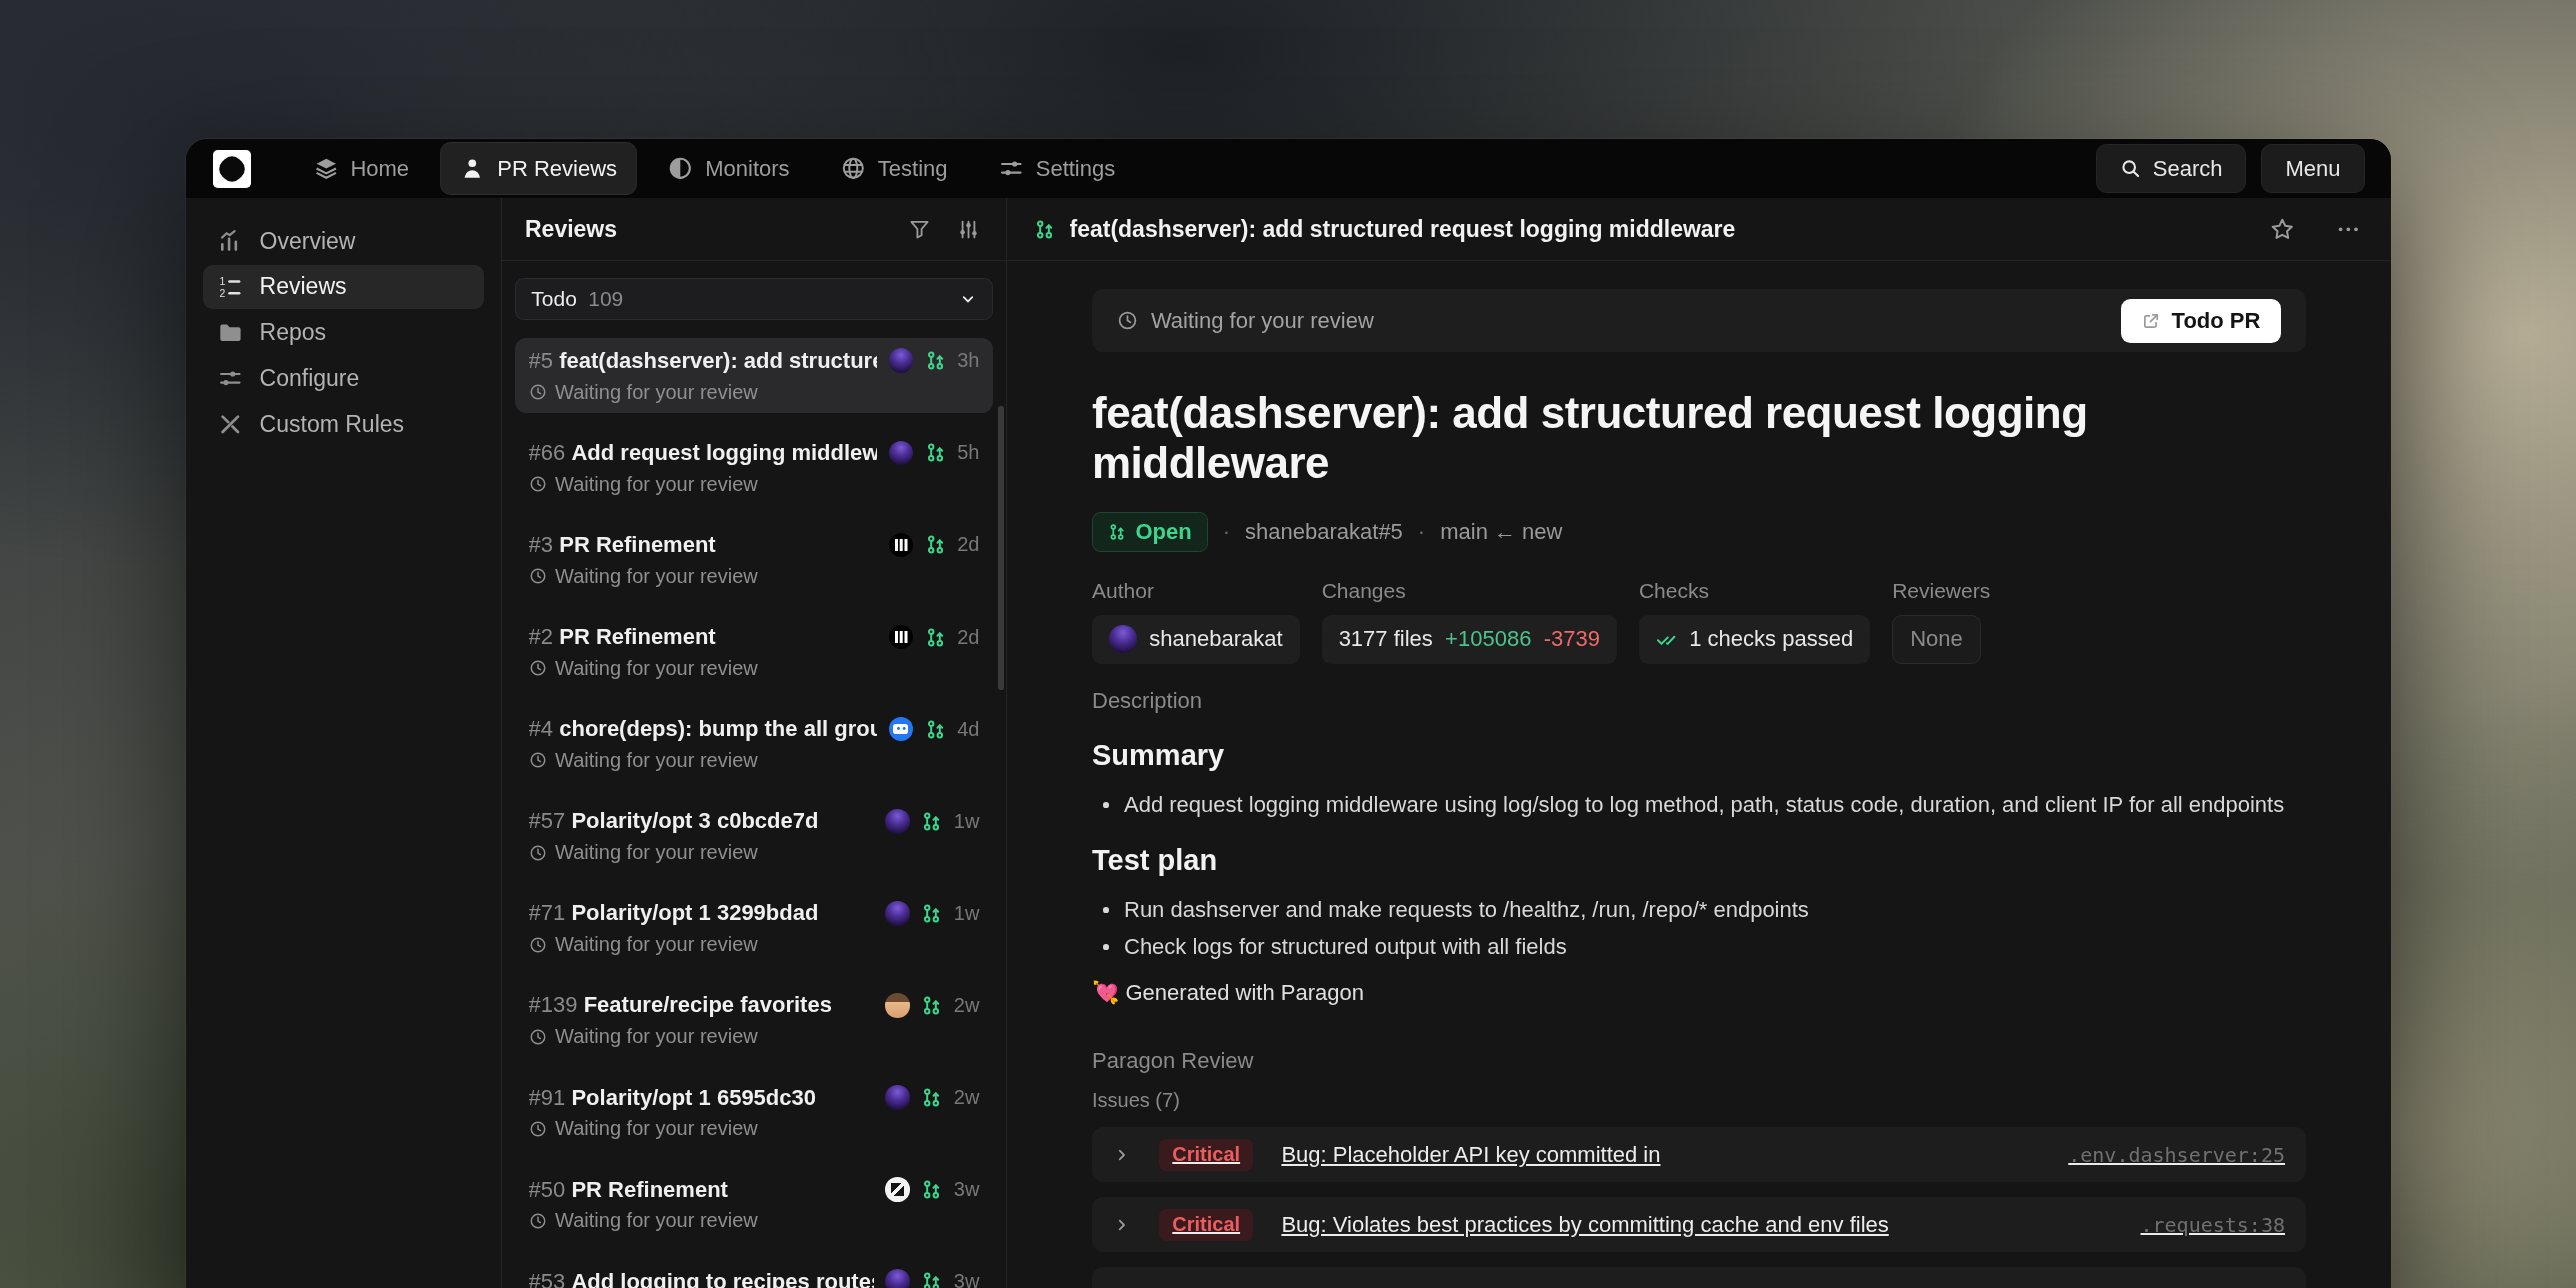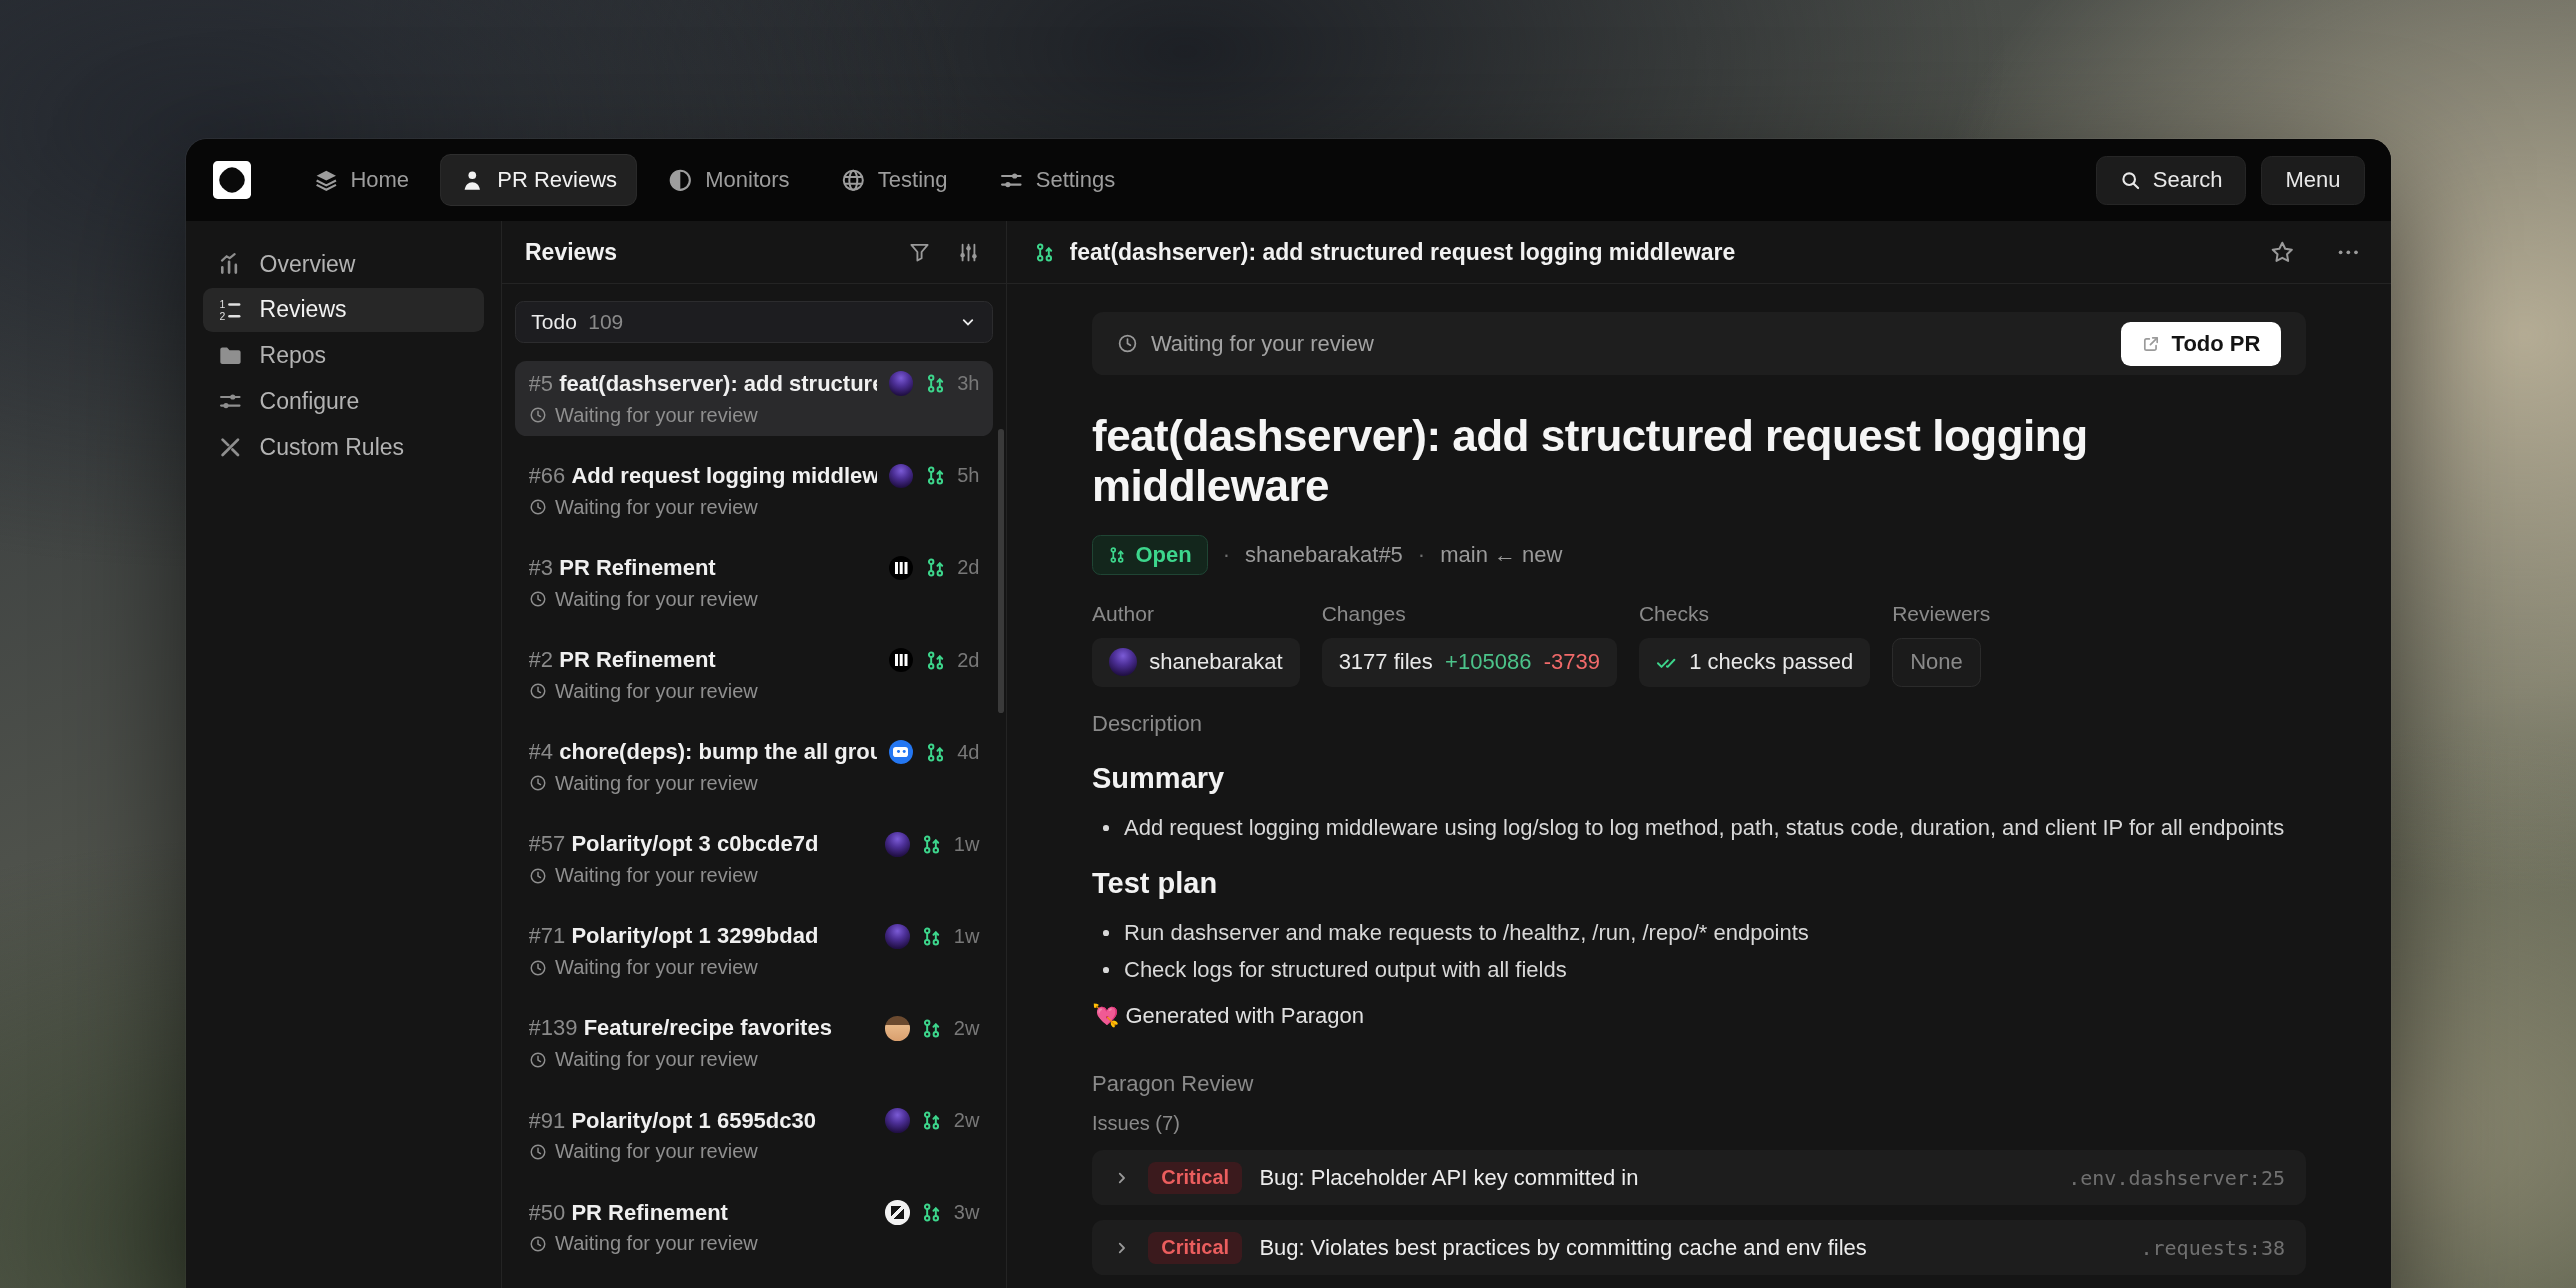--- a/index.html
+++ b/index.html
@@ -14,21 +14,21 @@
       radial-gradient(1089px 644px at 10% 96%, rgba(56,66,48,.95) 0%, rgba(56,66,48,0) 62%),
       linear-gradient(160deg,#2e3238 0%,#53564e 45%,#6e705f 72%,#49503f 100%);
   }
   .window{
     position:absolute; left:186px; top:139px; width:2205px; height:1190px;
     background:#151515; border-radius:21px; overflow:hidden;
     box-shadow:0 47px 133px rgba(0,0,0,.6), 0 0 0 0.9px rgba(255,255,255,.05);
     display:flex; flex-direction:column; color:#ececec;
   }
   
-  .navbar{ height:82px; flex:0 0 auto; background:#070707; display:flex; align-items:center; padding:0 26.5px; }
+  .navbar{ height:59px; flex:0 0 auto; background:#070707; display:flex; align-items:center; padding:0 26.5px; }
   .logo{ width:38px; height:38px; background:#fff; border-radius:4.7px; display:flex; align-items:center; justify-content:center; margin-right:44px; }
   .logo svg{ width:38px; height:38px; display:block; }
   .nav{ display:flex; align-items:center; gap:13.3px; }
   .nav-item{ display:flex; align-items:center; gap:12.3px; padding:12.3px 19px; border-radius:9.5px;
     background:transparent; border:none; color:#9d9d9d; font-size:22px; font-family:inherit; cursor:pointer; }
   .nav-item.active{ background:#212121; color:#f2f2f2; box-shadow:0 0 0 0.9px #2e2e2e; }
   .navbar .spacer{ flex:1; }
   .pill-btn{ display:flex; align-items:center; gap:11.4px; height:49px; padding:0 23px; border-radius:10.4px;
     background:#1c1c1c; border:0.9px solid #262626; color:#e8e8e8; font-size:22px; font-family:inherit; cursor:pointer; }
   .pill-btn + .pill-btn{ margin-left:15px; }
@@ -111,22 +111,22 @@
   .h2{ margin-top:24.6px; font-size:29px; font-weight:700; color:#f2f2f2; }
   .h2 + .bullets{ margin-top:19px; }
   .bullets{ list-style:none; }
   .bullets li{ position:relative; padding-left:32px; font-size:22px; color:#d8d8d8; line-height:28px; }
   .bullets li + li{ margin-top:9.5px; }
   .bullets li::before{ content:""; position:absolute; left:11.4px; top:11.4px; width:5.7px; height:5.7px; border-radius:50%; background:#d8d8d8; }
   .generated{ margin-top:19px; font-size:22px; color:#e0e0e0; }
   .review-label{ margin-top:42px; font-size:22px; color:#8a8a8a; }
   .issues-label{ margin-top:15px; font-size:20px; color:#8a8a8a; }
   .issues-list{ margin-top:15px; }
-  .issue-row{ height:55px; background:#1d1d1d; border-radius:11.4px; display:flex; align-items:center; gap:17px;
-    padding:0 21px; margin-bottom:15px; cursor:pointer; }
+  .issue-row{ height:55px; background:#1d1d1d; border-radius:11.4px; display:flex; align-items:center; gap:28px;
+    padding:0 21px; margin-bottom:15px; cursor:pointer;text-decoration:underline; }
   .issue-row .chev{ color:#9a9a9a; }
   .sev-badge{ display:inline-flex; align-items:center; height:32px; padding:0 13.3px; border-radius:7.6px; font-size:20px; font-weight:600; }
   .sev-critical{ background:#3b1a1d; color:#eb5e5e; }
   .issue-text{ font-size:22px; color:#ececec; white-space:nowrap; overflow:hidden; }
   .issue-loc{ margin-left:auto; font-family:"DejaVu Sans Mono", monospace; font-size:20px; color:#707070; white-space:nowrap; }
 </style>
 </head>
 <body>
 
 <div class="window">

